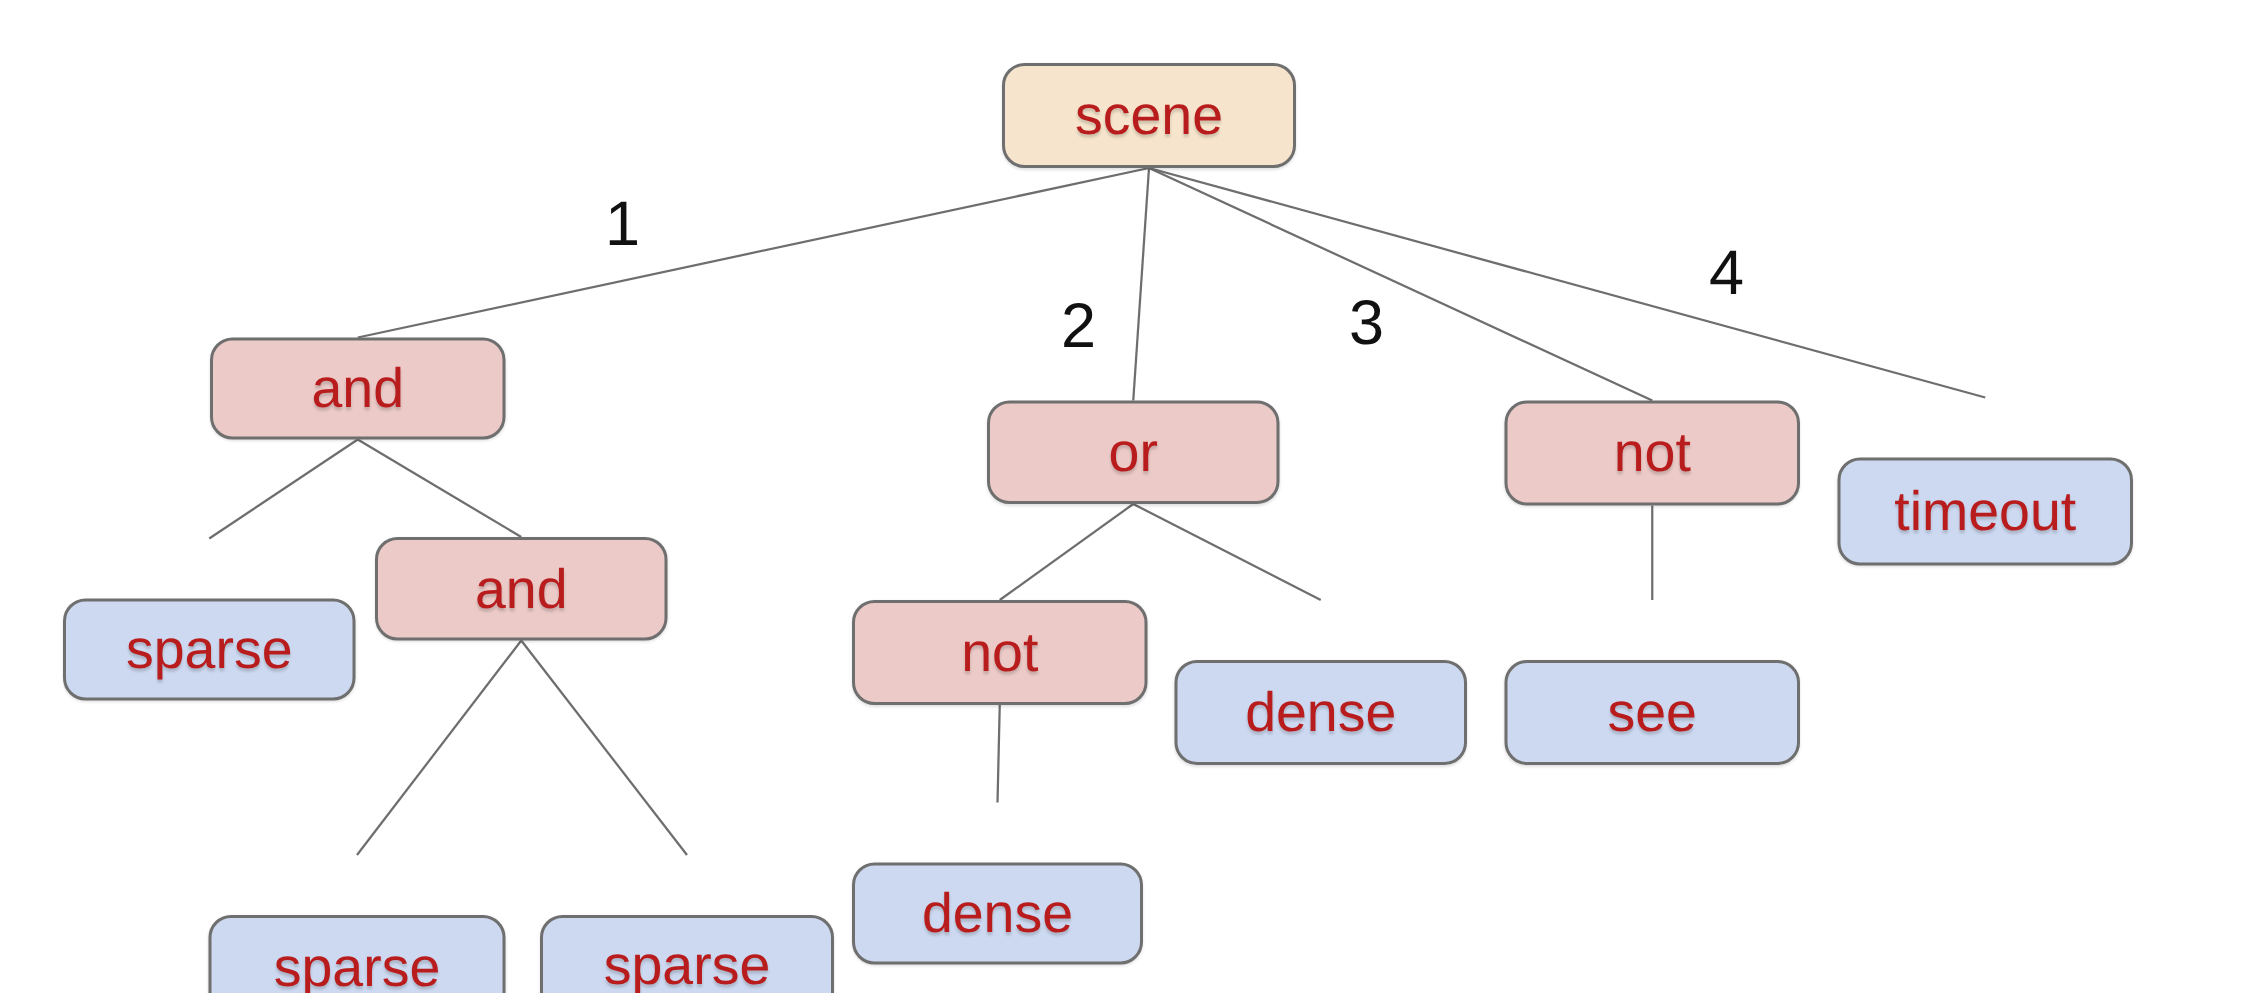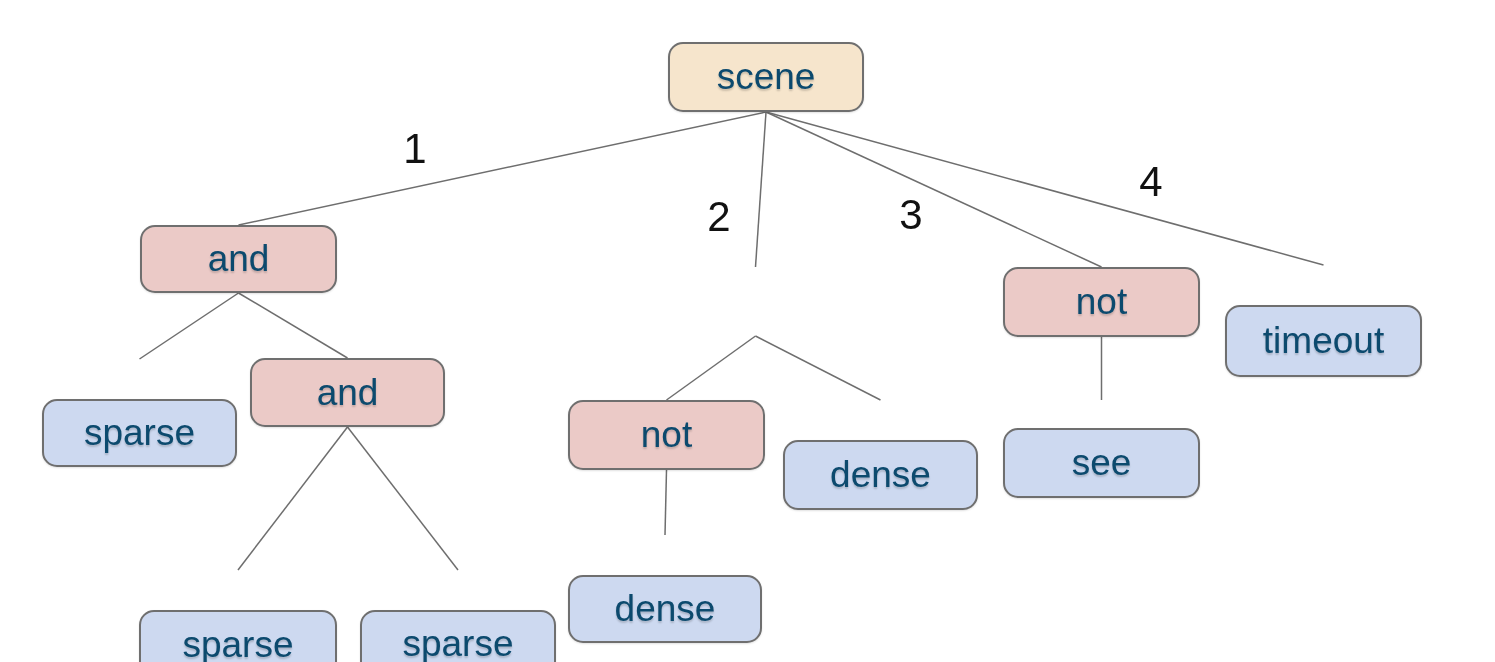--- a/index.html
+++ b/index.html
@@ -35,21 +35,21 @@
   }
   .node {
     position: absolute;
     box-sizing: border-box;
     border: 2px solid #6f6f6f;
     border-radius: 15px;
     display: flex;
     align-items: center;
     justify-content: center;
     font-size: 37px;
-    color: #0c4a6e;
+    color: #b91c1c;
     text-shadow: 0 2px 2px rgba(0,0,0,0.18);
     box-shadow: 0 1px 2px rgba(0,0,0,0.12);
     white-space: nowrap;
   }
   .node-root     { background: #f6e5cc; }
   .node-operator { background: #ebcac7; align-items: center; }
   .node-leaf     { background: #cdd9f0; margin-top: 40px; }
 </style>
 </head>
 <body>
@@ -73,39 +73,42 @@
       <line x1="666.5" y1="470" x2="665" y2="535" class="edge-line"></line>
       <line x1="1101.5" y1="337" x2="1101.5" y2="400" class="edge-line"></line>
     </svg>
 
 <div class="node node-root" style="left: 668px; top: 42px; width: 196px; height: 70px;">
       <span>scene</span>
     </div>
     <div class="node node-operator" style="left: 140px; top: 225px; width: 197px; height: 68px;">
       <span>and</span>
     </div>
+    <div class="node node-operator" style="left: 658px; top: 267px; width: 195px; height: 69px;">
+      <span>or</span>
+    </div>
     <div class="node node-operator" style="left: 1003px; top: 267px; width: 197px; height: 70px;">
       <span>not</span>
     </div>
     <div class="node node-leaf" style="left: 1225px; top: 265px; width: 197px; height: 72px;">
       <span>timeout</span>
     </div>
     <div class="node node-leaf" style="left: 42px; top: 359px; width: 195px; height: 68px;">
       <span>sparse</span>
     </div>
     <div class="node node-operator" style="left: 250px; top: 358px; width: 195px; height: 69px;">
       <span>and</span>
     </div>
     <div class="node node-operator" style="left: 568px; top: 400px; width: 197px; height: 70px;">
       <span>not</span>
     </div>
     <div class="node node-leaf" style="left: 783px; top: 400px; width: 195px; height: 70px;">
       <span>dense</span>
     </div>
-    <div class="node node-leaf" style="left: 1003px; top: 388px; width: 197px; height: 70px;">
+    <div class="node node-leaf" style="left: 1003px; top: 400px; width: 197px; height: 70px;">
       <span>see</span>
     </div>
     <div class="node node-leaf" style="left: 139px; top: 570px; width: 198px; height: 70px;">
       <span>sparse</span>
     </div>
     <div class="node node-leaf" style="left: 360px; top: 570px; width: 196px; height: 68px;">
       <span>sparse</span>
     </div>
     <div class="node node-leaf" style="left: 568px; top: 535px; width: 194px; height: 68px;">
       <span>dense</span>

